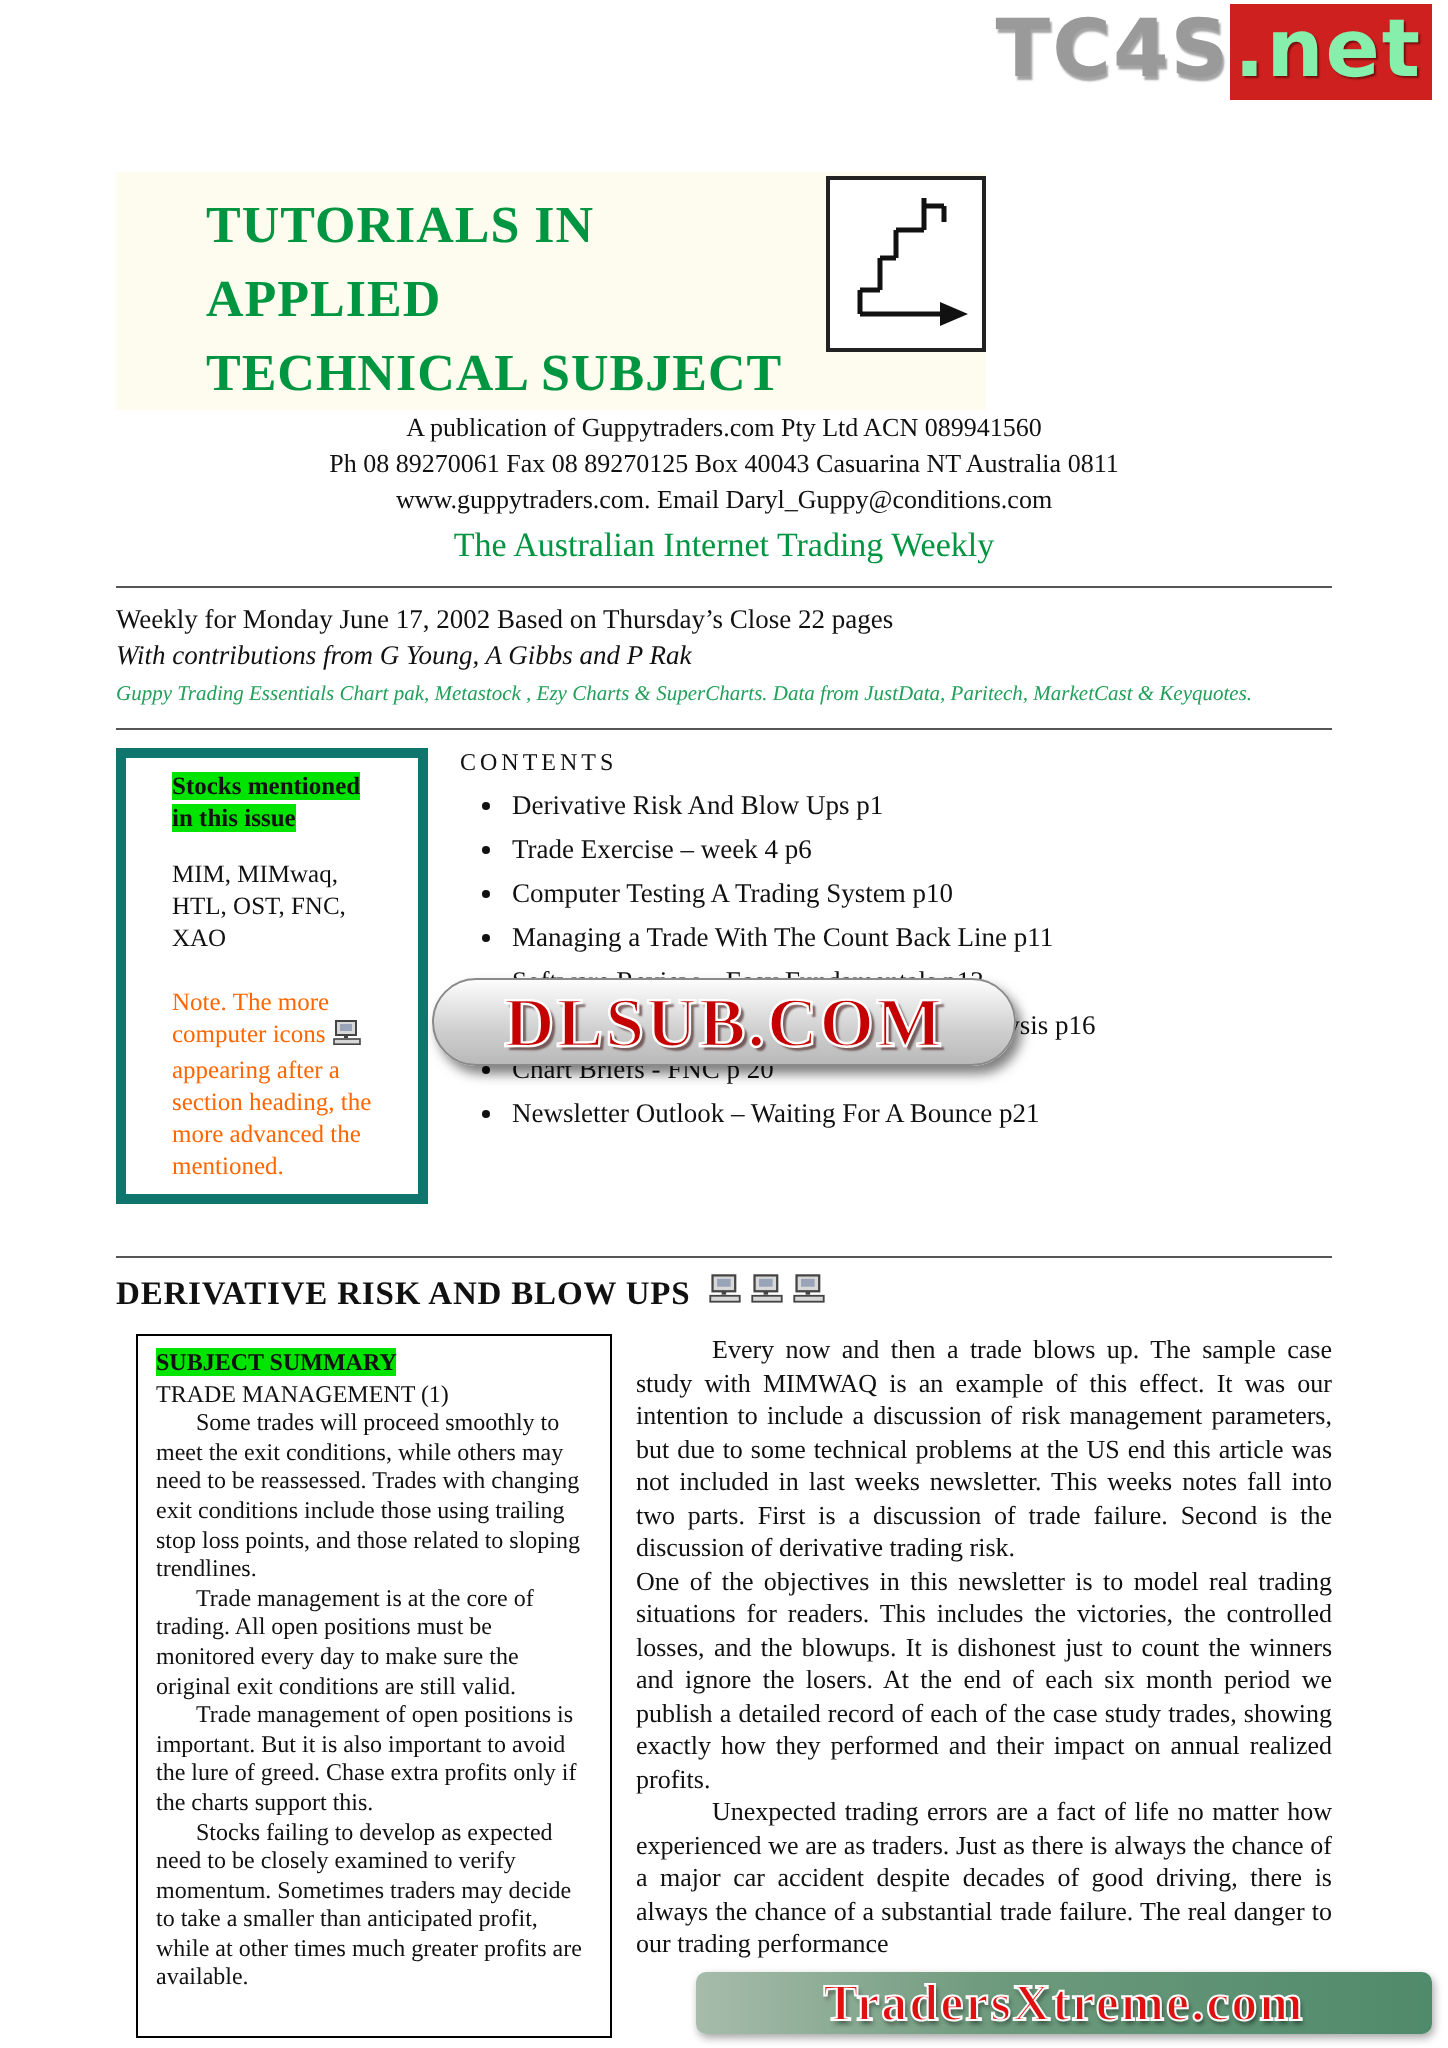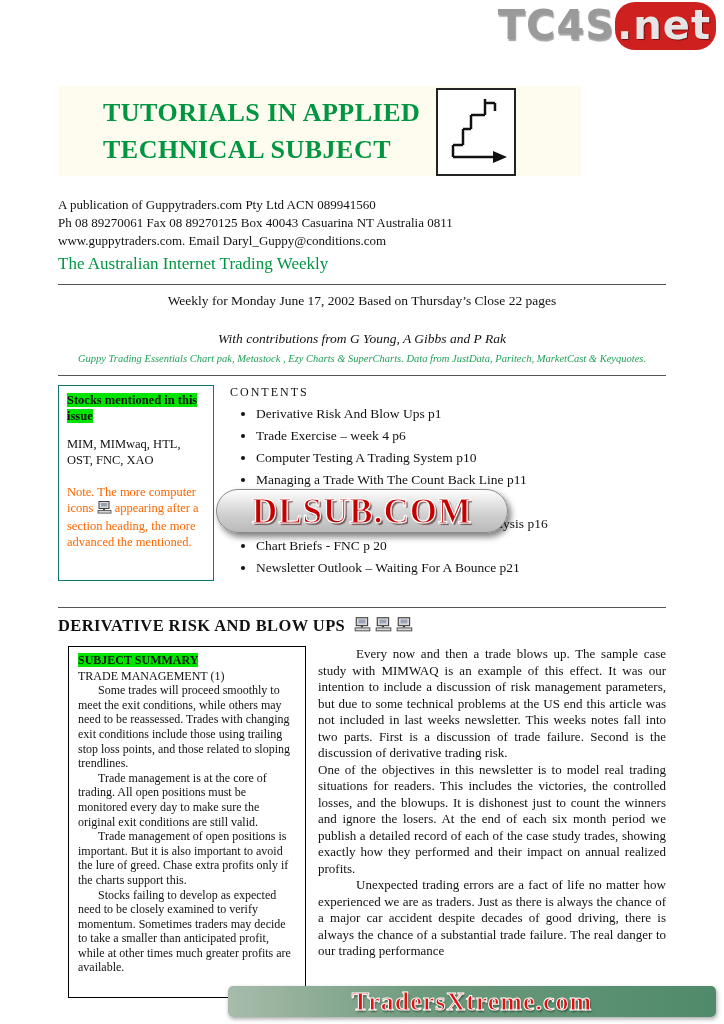--- a/index.html
+++ b/index.html
@@ -17,88 +17,87 @@
 
   
   .tc4s {
     position: absolute; top: 2px; right: 8px;
     font-family: "DejaVu Sans", sans-serif;
     font-weight: bold; font-size: 40px; line-height: 46px;
     color: #9a9a9a; letter-spacing: 1px;
     text-shadow: 1px 2px 1px rgba(90,90,90,.55);
   }
   .tc4s .net {
-    background: #cf2020; color: #e5e5e5; padding: 0 5px 2px 2px;
+    background: #cf2020; color: #86efac; padding: 0 5px 2px 2px;
     text-shadow: 1px 1px 1px rgba(60,0,0,.6);
-    border-radius: 20px;
   }
   .dlsub {
     position: absolute; top: 489px; left: 50%; transform: translateX(-50%);
     width: 292px; height: 44px;
     display: flex; align-items: flex-end; justify-content: center;
     background: linear-gradient(180deg, #fdfdfd 0%, #cfcfcf 60%, #b9b9b9 100%);
     border: 1px solid #8a8a8a; border-radius: 24px;
     box-shadow: 3px 4px 6px rgba(0,0,0,.5);
     font-weight: bold; font-size: 35px; letter-spacing: 1px;
     color: #c40000;
     -webkit-text-stroke: 1.2px #ffffff;
     text-shadow: 2px 2px 1px rgba(50,0,0,.55);
     z-index: 20;
   }
   .txtreme {
     position: absolute; right: 8px; bottom: 7px;
-    width: 488px; height: 31px;
+    width: 368px; height: 31px;
     display: flex; align-items: center; justify-content: center;
     background: linear-gradient(90deg, #a7bcab 0%, #6e9a7d 40%, #4f8a6b 100%);
     border-radius: 5px;
     box-shadow: 1px 2px 4px rgba(0,0,0,.35);
     font-weight: bold; font-size: 26px; letter-spacing: 1px;
     color: #e01010;
     -webkit-text-stroke: 1px #ffffff;
     text-shadow: 1px 2px 2px rgba(0,0,0,.45);
     z-index: 20;
   }
 
   
   .masthead-row {
     margin-top: 86px;
     display: flex; align-items: flex-start;
     padding-left: 45px;
     background: #fdfcee;
-    width: 524px;
+    width: 435px;
   }
   .mast-title {
     color: #009540; font-weight: bold;
     font-size: 26px; line-height: 37px; letter-spacing: 0.5px;
     padding-top: 8px;
   }
   .logo-box {
     margin-left: 16px; margin-top: 2px;
     width: 80px; height: 88px;
     border: 2px solid #222; background: #ffffff;
     display: flex; align-items: center; justify-content: center;
     flex-shrink: 0;
   }
-  .pub-block { margin-top: 20px; font-size: 13px; line-height: 18px; }
+  .pub-block { text-align: center; margin-top: 0; font-size: 13px; line-height: 18px; }
   .tagline { color: #009540; font-size: 17px; margin-top: 5px; }
 
   hr.rule { border: none; border-top: 1px solid #555; }
   .rule-1 { margin: 11px 0 7px 0; }
   .rule-2 { margin: 7px 0 9px 0; }
   .rule-3 { margin: 26px 0 8px 0; }
 
-  .issue-block { text-align: center; font-size: 13.5px; line-height: 18px; }
-  .issue-contrib { font-style: italic; margin-top: 20px; }
+  .issue-block { text-align: left; font-size: 13.5px; line-height: 18px; }
+  .issue-contrib { font-style: italic; }
   .issue-data { color: #22a05a; font-style: italic; font-size: 10.5px; margin-top: 2px; }
 
   
   .contents-row { display: flex; margin-top: 8px; }
   .stocks-box {
     width: 156px; min-height: 192px; flex-shrink: 0;
-    border: 1px solid #0f766e; padding: 6px 8px;
+    border: 5px solid #0f766e; padding: 6px 23px;
     font-size: 12.5px; line-height: 16px;
   }
   .hl-green { background: #00e400; font-weight: bold; }
   .stocks-list { margin-top: 12px; }
   .stocks-note { margin-top: 16px; color: #ff6600; }
   .contents-col { flex: 1; padding-left: 14px; }
   .contents-head { font-weight: normal; font-size: 12px; letter-spacing: 2px; margin: 0 0 5px 2px; }
   .contents-col ul { margin: 2px 0 0 28px; padding: 0; }
   .contents-col li { font-size: 13.5px; line-height: 17px; margin-bottom: 5px; }
 

